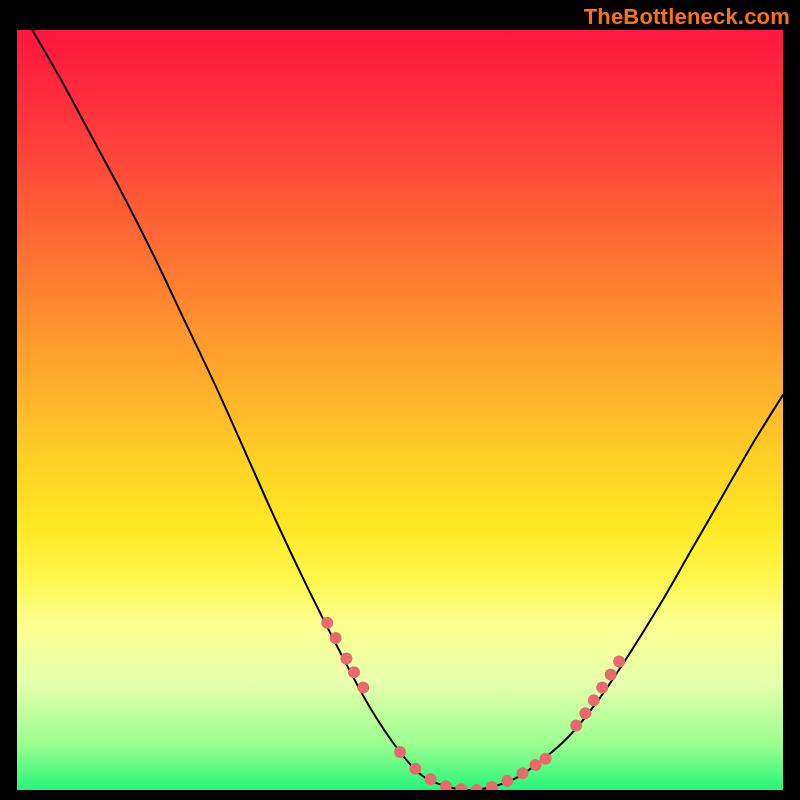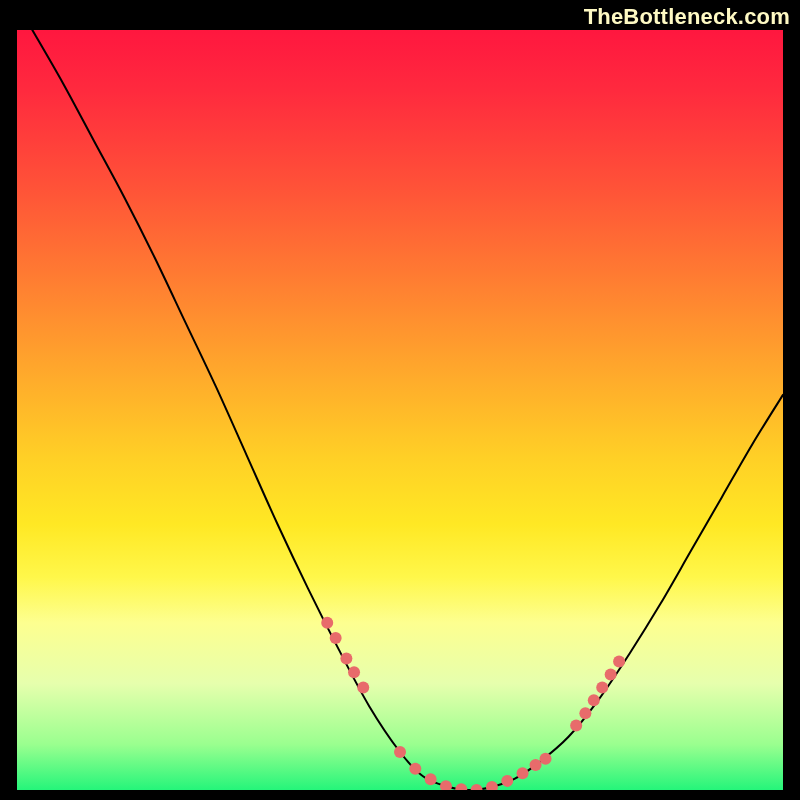--- a/index.html
+++ b/index.html
@@ -10,21 +10,21 @@
     background: #000;
     position: relative;
   }
   .watermark {
     position: absolute;
     top: 4px;
     right: 10px;
     font-family: Arial, Helvetica, sans-serif;
     font-size: 22px;
     font-weight: 600;
-    color: #fef9c3;
+    color: #f97316;
     z-index: 10;
     letter-spacing: 0.2px;
   }
   .plot-area {
     position: absolute;
     left: 17px;
     top: 30px;
     width: 766px;
     height: 760px;
     background: linear-gradient(to bottom,

